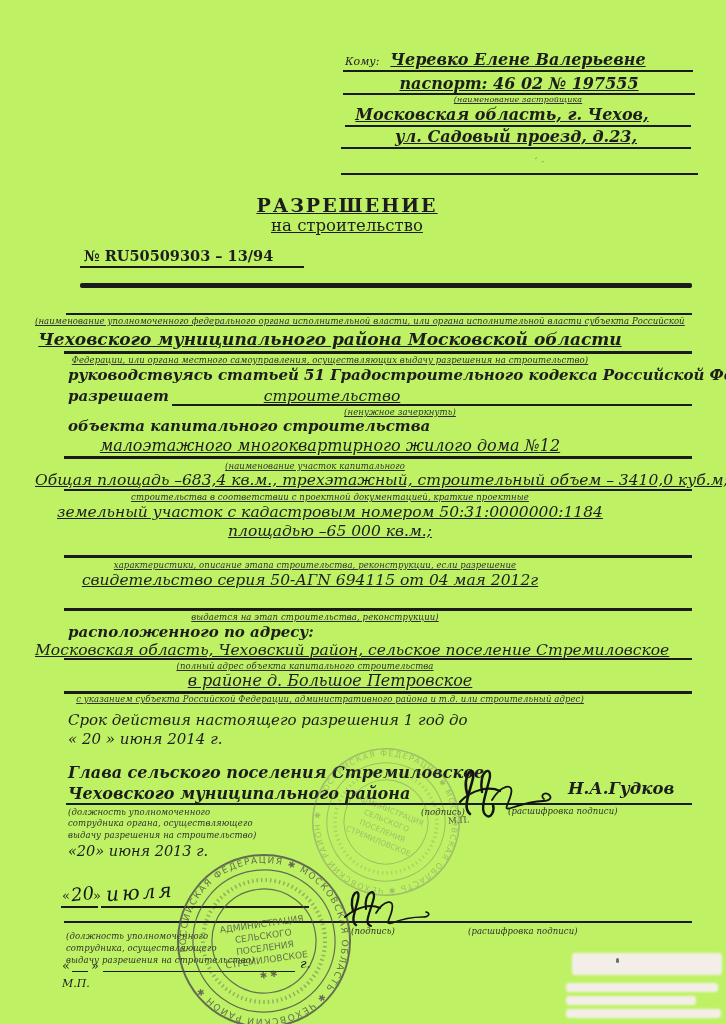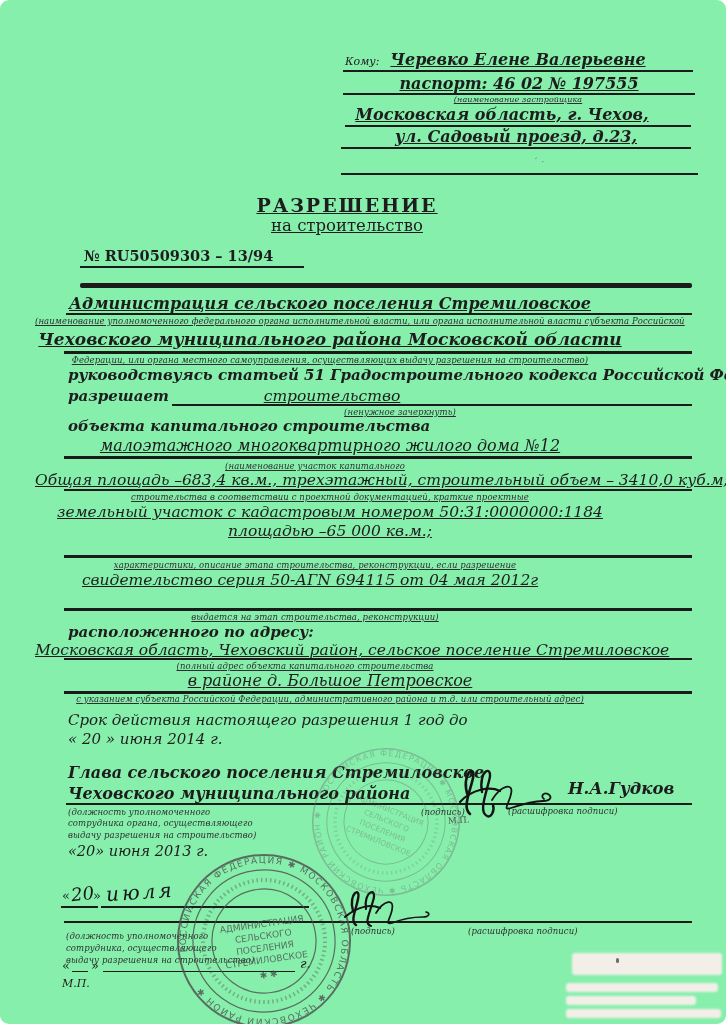--- a/index.html
+++ b/index.html
@@ -1,17 +1,17 @@
 <!DOCTYPE html>
 <html><head>
 <meta charset="utf-8">
 <style>
   html,body{margin:0;padding:0;background:#ffffff;}
-  .page{position:relative;width:726px;height:1024px;background:#86efac;overflow:hidden;
-        font-family:"DejaVu Serif","Liberation Serif",serif;border-radius:9px;}
+  .page{position:relative;width:726px;height:1024px;background:#bef264;overflow:hidden;
+        font-family:"DejaVu Serif","Liberation Serif",serif;}
   .t{position:absolute;color:#1d1d1d;white-space:nowrap;
      font-family:"DejaVu Serif","Liberation Serif",serif;}
   .c{text-align:center;text-decoration:underline;}
   .cap{font-size:8.5px;font-style:italic;color:#2e2e2e;letter-spacing:.1px;}
   .e{font-style:italic;font-size:15.5px;}
   .e2{font-style:italic;font-size:16px;}
   .b{font-weight:bold;}
   .sm{font-size:11px;font-style:italic;}
   .ln{position:absolute;background:#1b1b1b;}
   .hw{font-style:italic;color:#161616;}
@@ -38,21 +38,20 @@
   <div class="ln" style="left:341px;top:173px;width:357px;height:1.5px;"></div>
 
   <div class="t b c" style="left:66px;top:194px;width:562px;font-size:19px;letter-spacing:2px;">РАЗРЕШЕНИЕ</div>
   <div class="t c" style="left:66px;top:216px;width:562px;font-size:16.5px;">на строительство</div>
 
   <div class="t b" style="left:84px;top:247px;font-size:14.5px;">№  RU50509303 – 13/94</div>
   <div class="ln" style="left:80px;top:266px;width:224px;height:1.5px;"></div>
 
   <div class="ln" style="left:80px;top:283px;width:612px;height:5px;border-radius:2px;"></div>
 
-  <div class="t e b c" style="left:35px;top:294px;width:590px;font-size:16px;">Администрация сельского поселения Стремиловское</div>
   <div class="ln" style="left:66px;top:313px;width:626px;height:2px;"></div>
   <div class="t cap c" style="left:35px;top:316px;width:590px;">(наименование уполномоченного федерального органа исполнительной власти, или органа исполнительной власти субъекта Российской</div>
   <div class="t e b c" style="left:35px;top:329px;width:590px;font-size:17px;">Чеховского муниципального района Московской области</div>
   <div class="ln" style="left:64px;top:351px;width:628px;height:2.5px;"></div>
   <div class="t cap c" style="left:35px;top:355px;width:590px;">Федерации, или органа местного самоуправления, осуществляющих выдачу разрешения на строительство)</div>
   <div class="t e b" style="left:68px;top:366px;font-size:15px;">руководствуясь статьей 51 Градостроительного кодекса  Российской Федерации</div>
   <div class="t e b" style="left:68px;top:387px;font-size:15px;">разрешает</div>
   <div class="t e c" style="left:172px;top:387px;width:320px;font-size:15.5px;">строительство</div>
   <div class="ln" style="left:172px;top:404px;width:520px;height:1.5px;"></div>
   <div class="t cap c" style="left:240px;top:407px;width:320px;">(ненужное зачеркнуть)</div>

